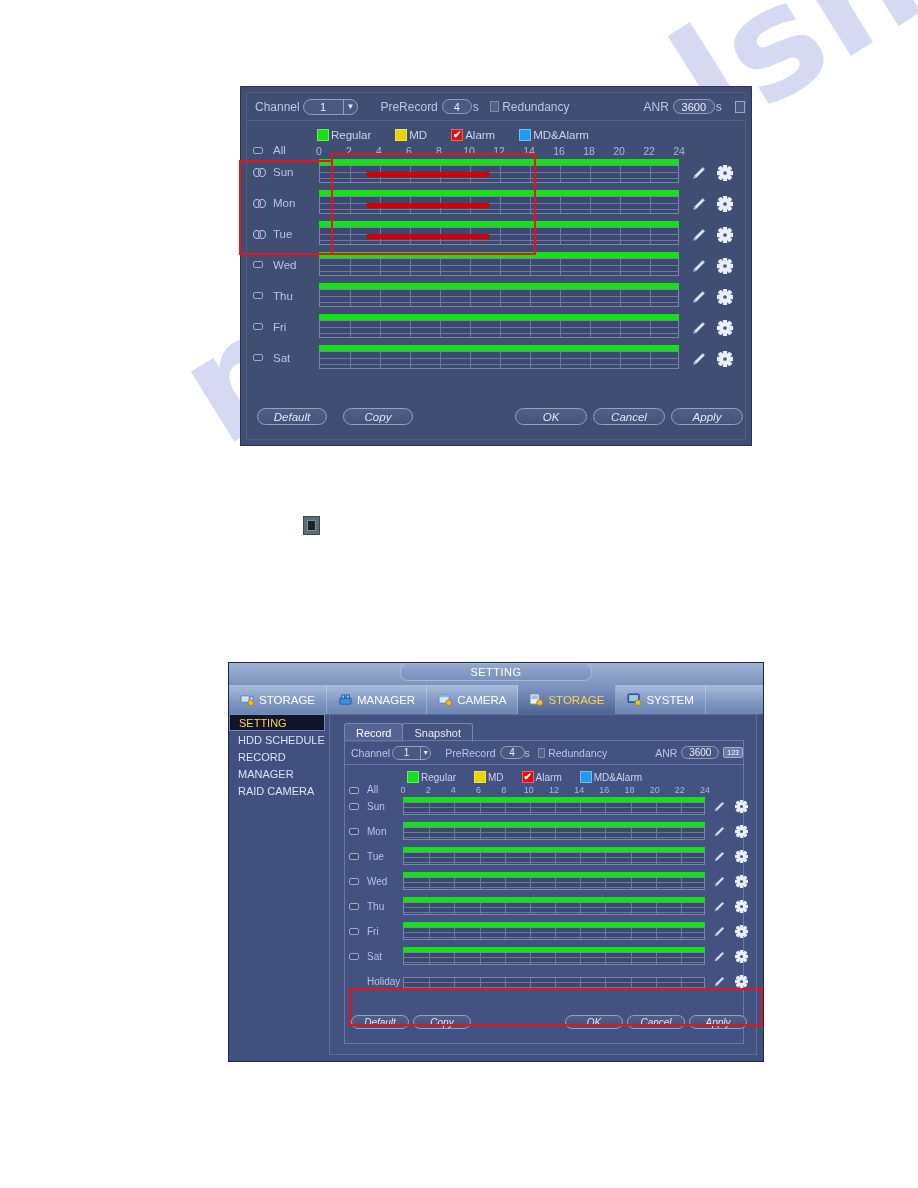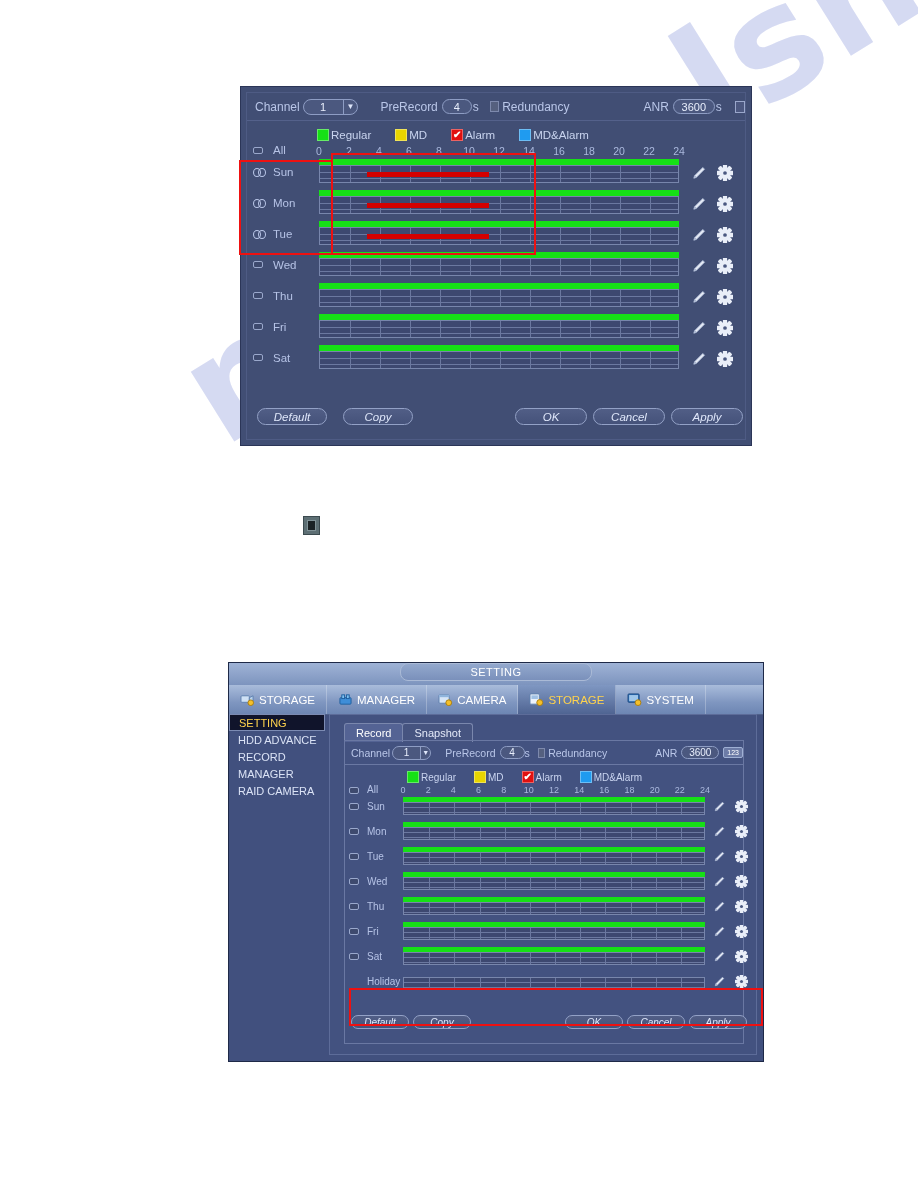--- a/index.html
+++ b/index.html
@@ -595,21 +595,21 @@
             <rect x="1" y="1" width="12" height="9" rx="1" fill="#2f6fb5" stroke="#1b4a80"></rect>
             <rect x="2.2" y="2.2" width="9.6" height="6.6" fill="#9ec6ea"></rect>
             <circle cx="11.8" cy="10.4" r="3.1" fill="#f5c02a" stroke="#a87c10"></circle>
           </svg></span>
         <span>SYSTEM</span>
       </div>
     </div>
 
   <div class="sidebar" id="sw-side">
       <div class="si active">SETTING</div>
-      <div class="si">HDD ADVANCE</div>
+      <div class="si">HDD SCHEDULE</div>
       <div class="si">RECORD</div>
       <div class="si">MANAGER</div>
       <div class="si">RAID CAMERA</div>
     </div>
 
   <div class="content">
     <div class="subtabs" id="sw-subtabs">
         <div class="subtab active">Record</div>
         <div class="subtab">Snapshot</div>
       </div>

